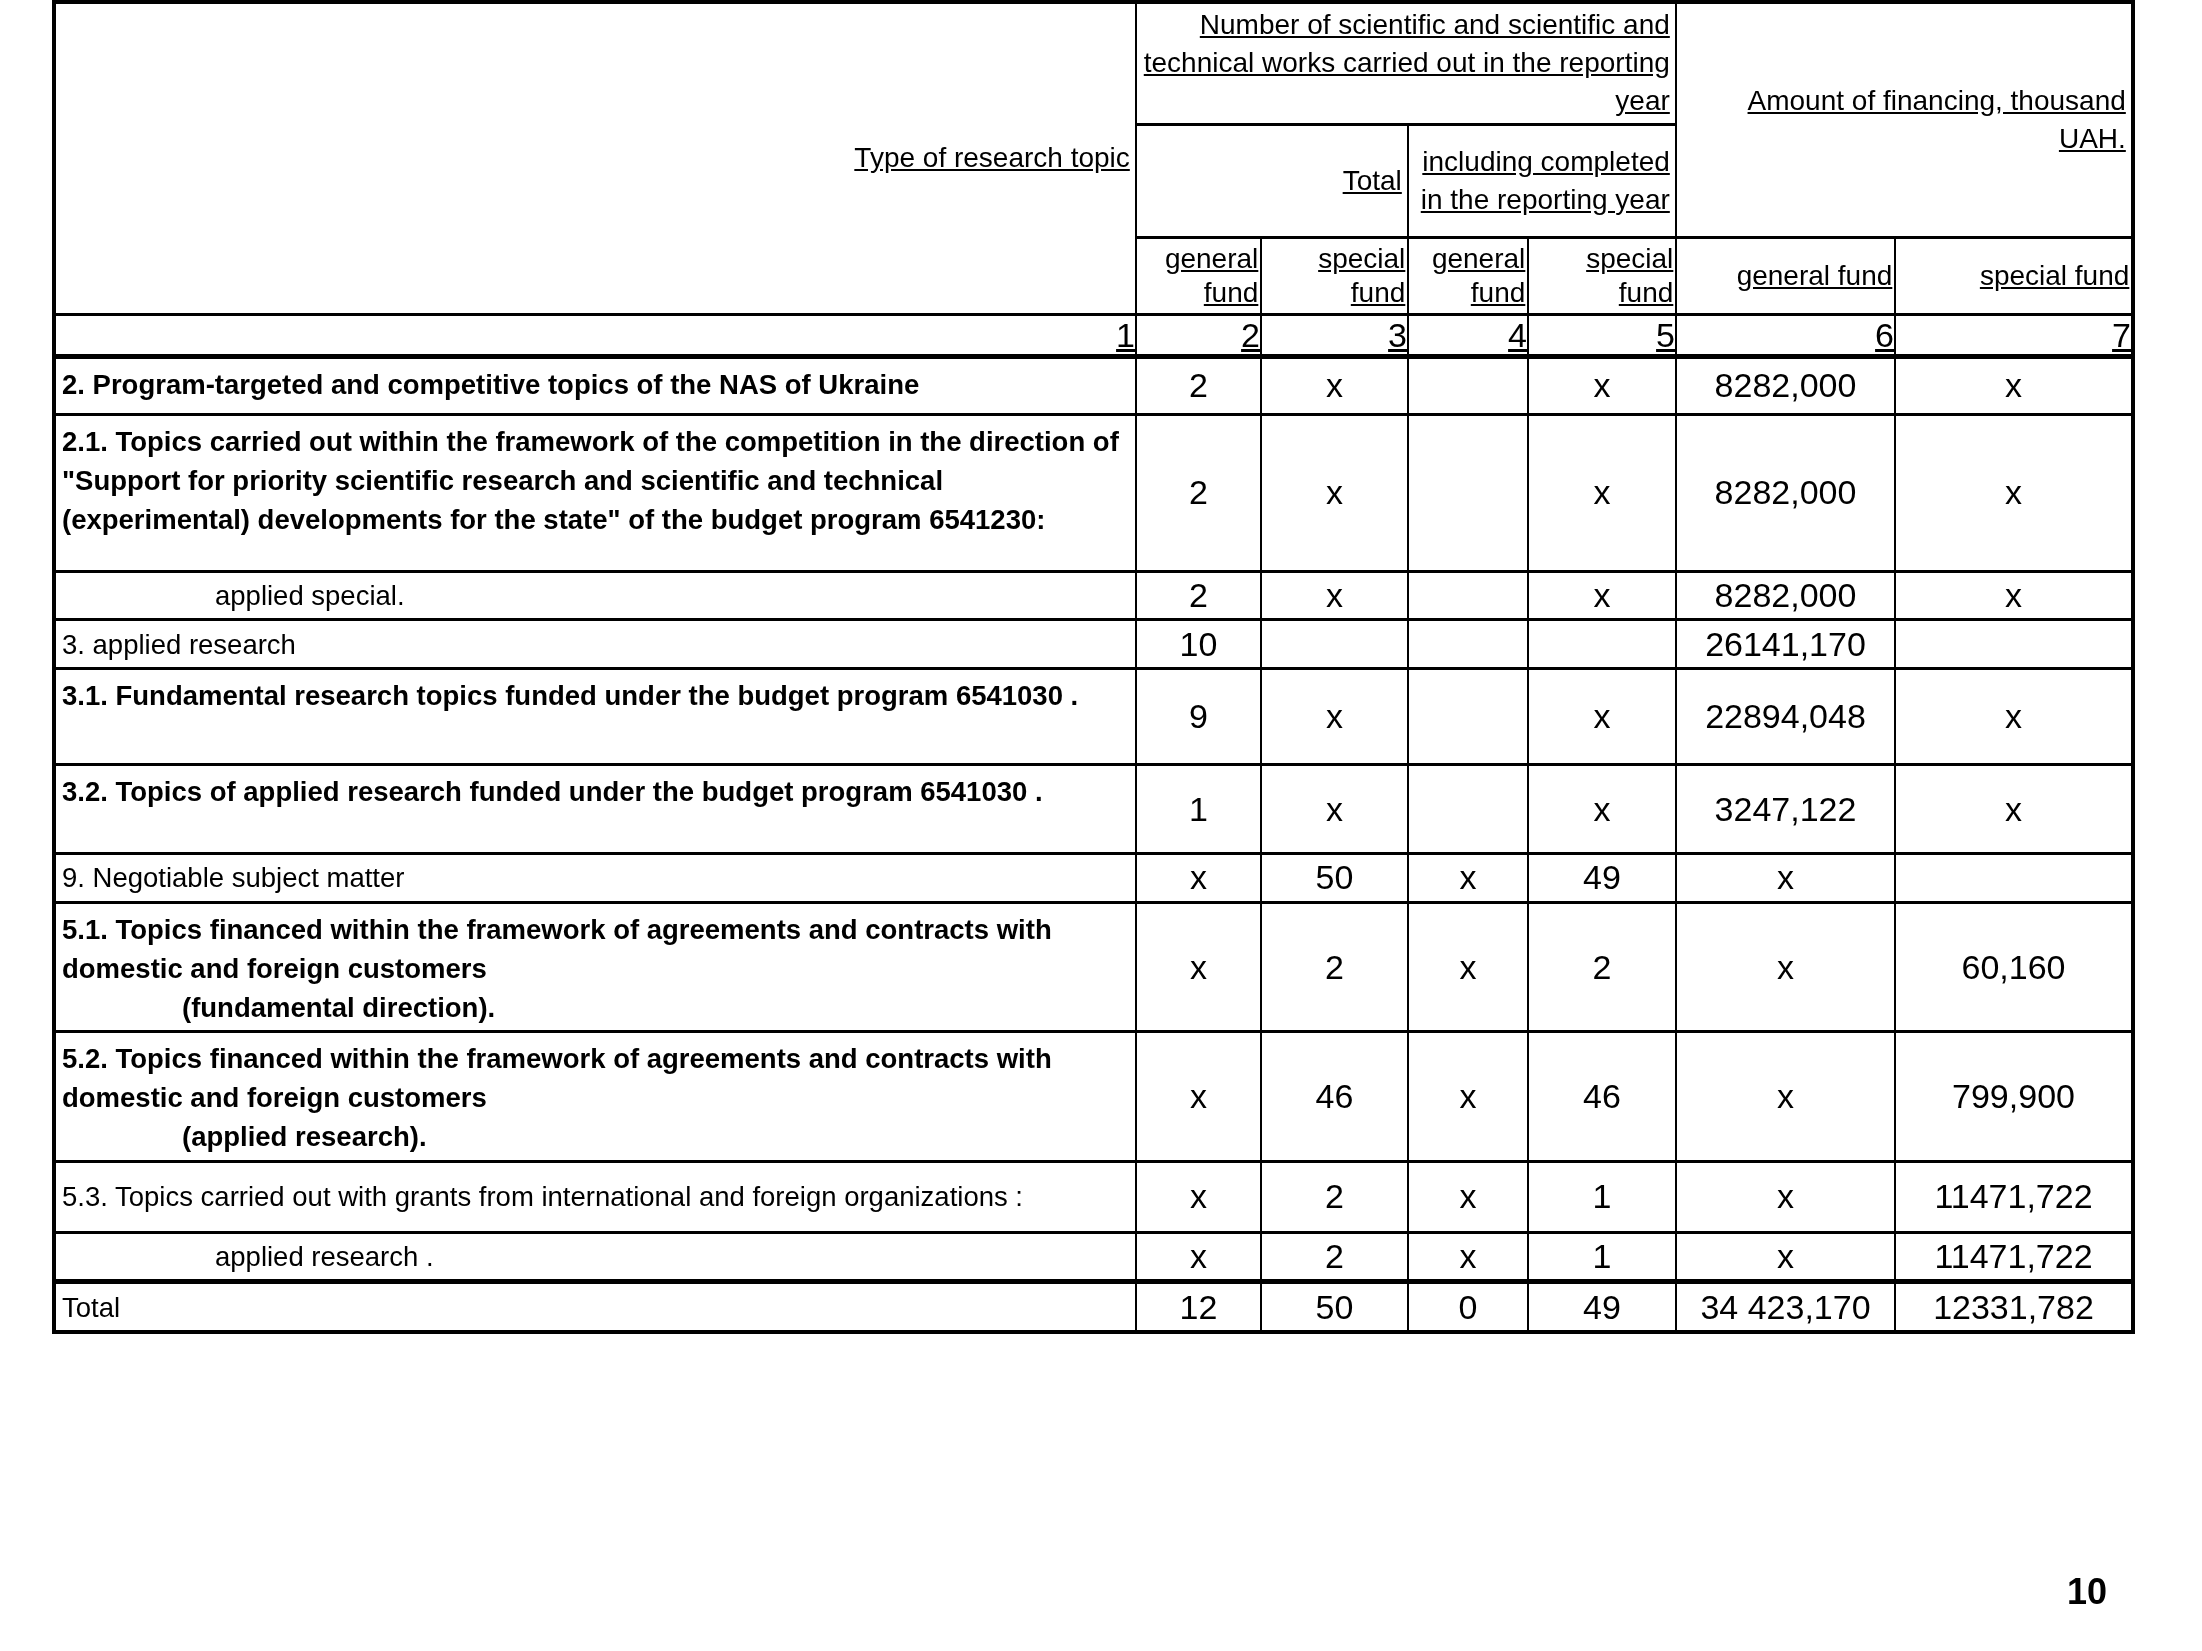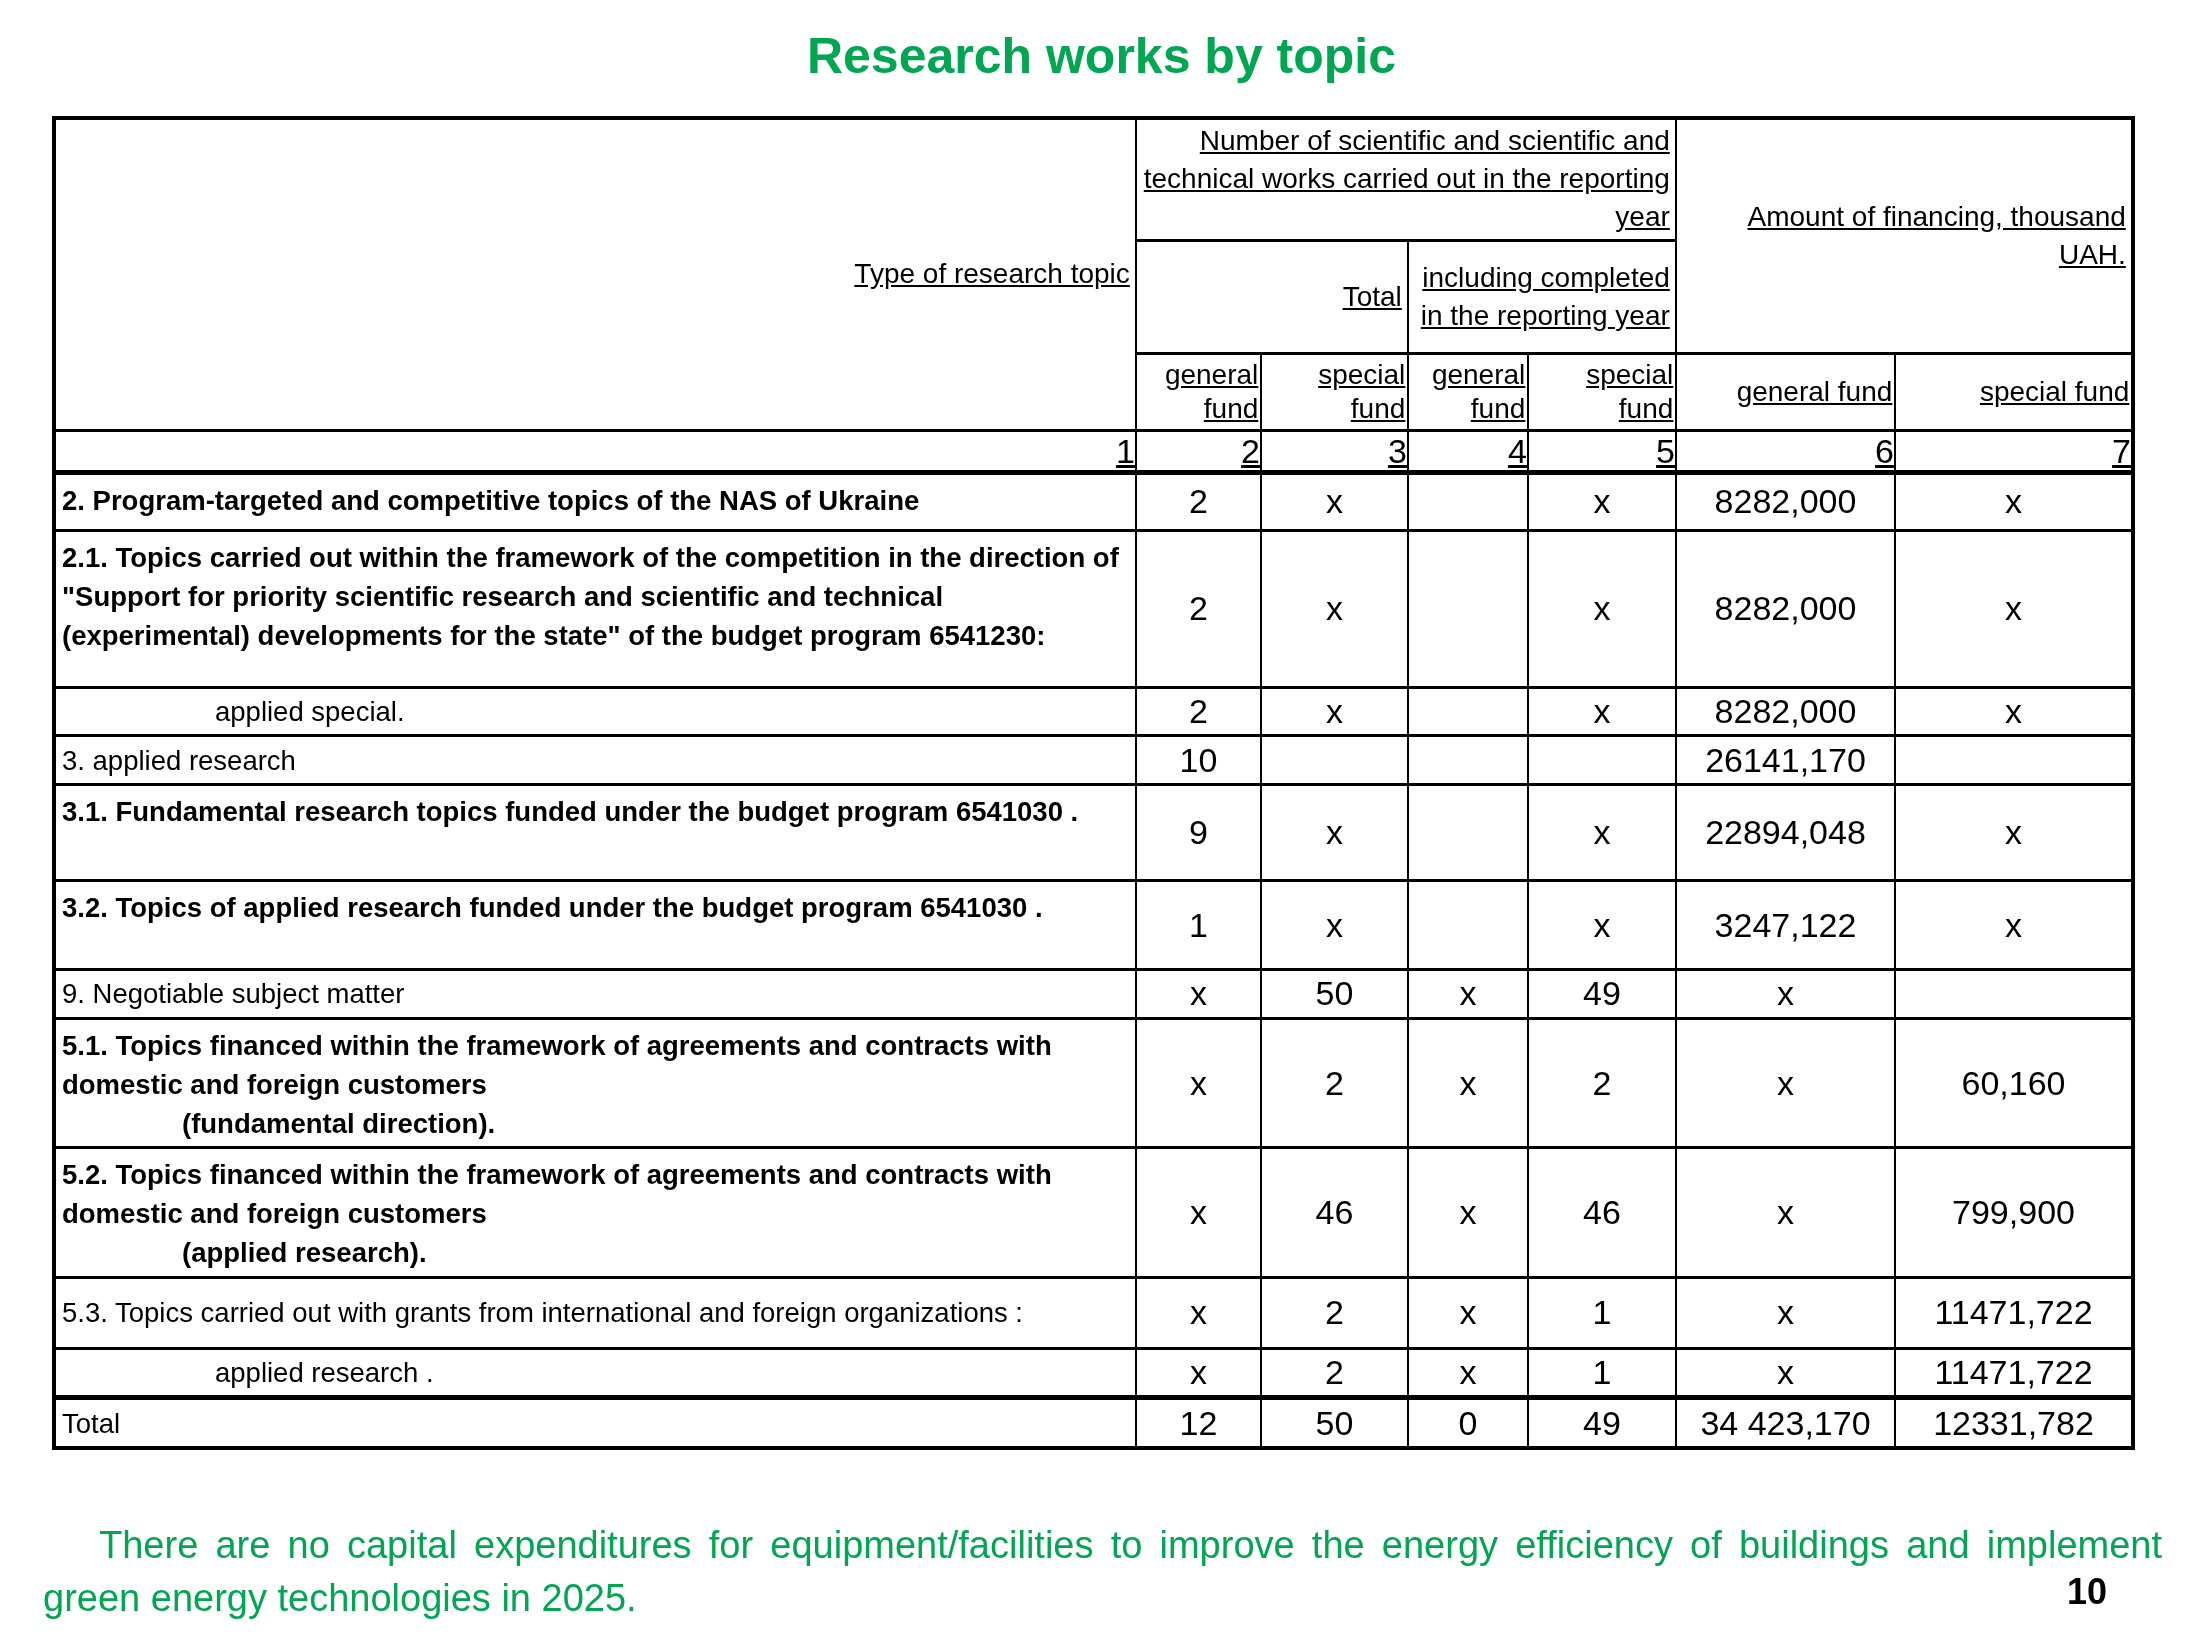--- a/index.html
+++ b/index.html
@@ -95,21 +95,20 @@
     right: 96px;
     font-size: 36px;
     font-weight: bold;
   }
 </style>
 </head>
 <body>
 
 <div class="page">
 
-  <h1 class="title" style="color: rgb(0, 166, 81);">Research works by topic</h1>
 
   <table class="report">
     <colgroup>
       <col style="width:1082px">
         <col style="width:125px">
         <col style="width:147px">
       <col style="width:120px">
         <col style="width:148px">
         <col style="width:219px">
         <col style="width:238px">
@@ -247,18 +246,17 @@
         <td class="val">12</td>
         <td class="val">50</td>
         <td class="val">0</td>
         <td class="val">49</td>
         <td class="val">34 423,170</td>
         <td class="val">12331,782</td>
       </tr>
     </tbody>
   </table>
 
-  <p class="note" style="color: rgb(0, 166, 81);">There are no capital expenditures for equipment/facilities to improve the energy efficiency of buildings and implement green energy technologies in 2025.</p>
 
   <div class="page-number">10</div>
 
 </div>
 
 
 </body></html>

